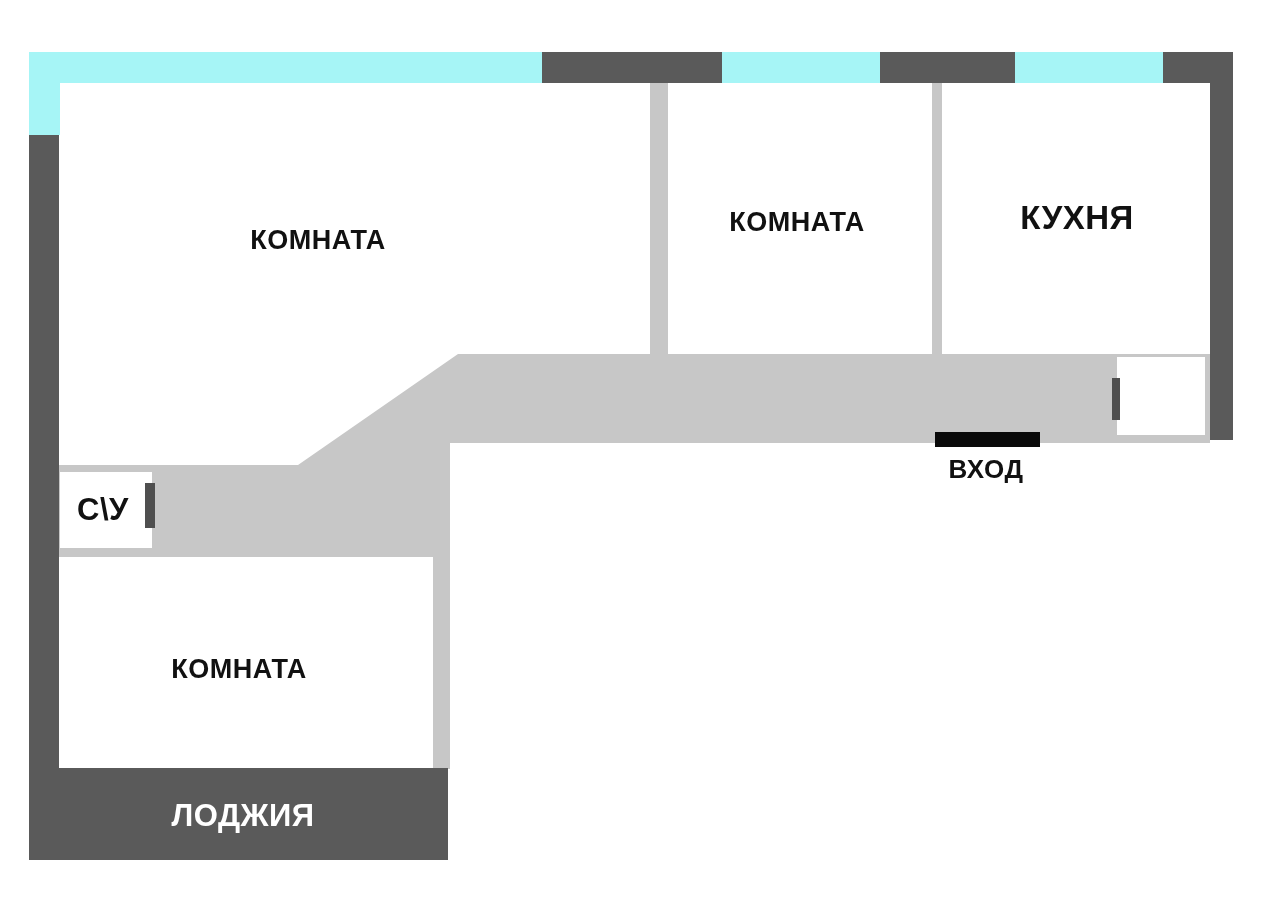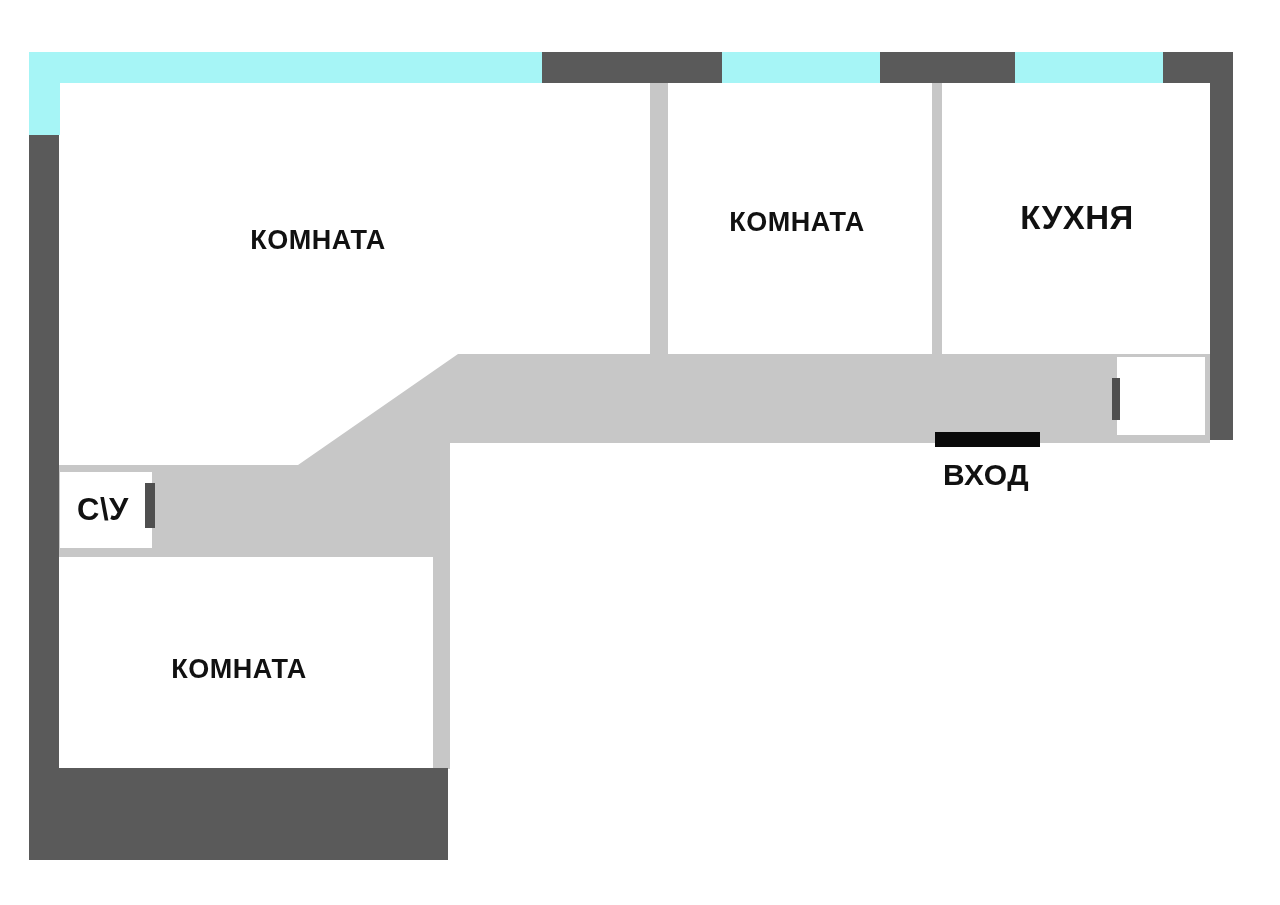--- a/index.html
+++ b/index.html
@@ -69,15 +69,16 @@
 
   <div class="wall" style="left:29px; top:768px; width:419px; height:92px;"></div>
 
   <div class="entrance" style="left:935px; top:432px; width:105px; height:15px;"></div>
 
   <div class="lbl" style="left:318px;  top:240px; font-size:27px;">КОМНАТА</div>
   <div class="lbl" style="left:797px;  top:222px; font-size:27px;">КОМНАТА</div>
   <div class="lbl" style="left:1077px; top:218px; font-size:33px;">КУХНЯ</div>
   <div class="lbl" style="left:103px;  top:510px; font-size:31px;">С\У</div>
   <div class="lbl" style="left:239px;  top:669px; font-size:27px;">КОМНАТА</div>
-  <div class="lbl" style="left:986px;  top:469px; font-size:30px;margin-top:6px;">ВХОД</div>
+  <div class="lbl" style="left:986px;  top:469px; font-size:26px;">ВХОД</div>
+  <div class="lbl lbl-white" style="left:243px; top:816px; font-size:31px;">ЛОДЖИЯ</div>
 
 </div>
 
 </body></html>

